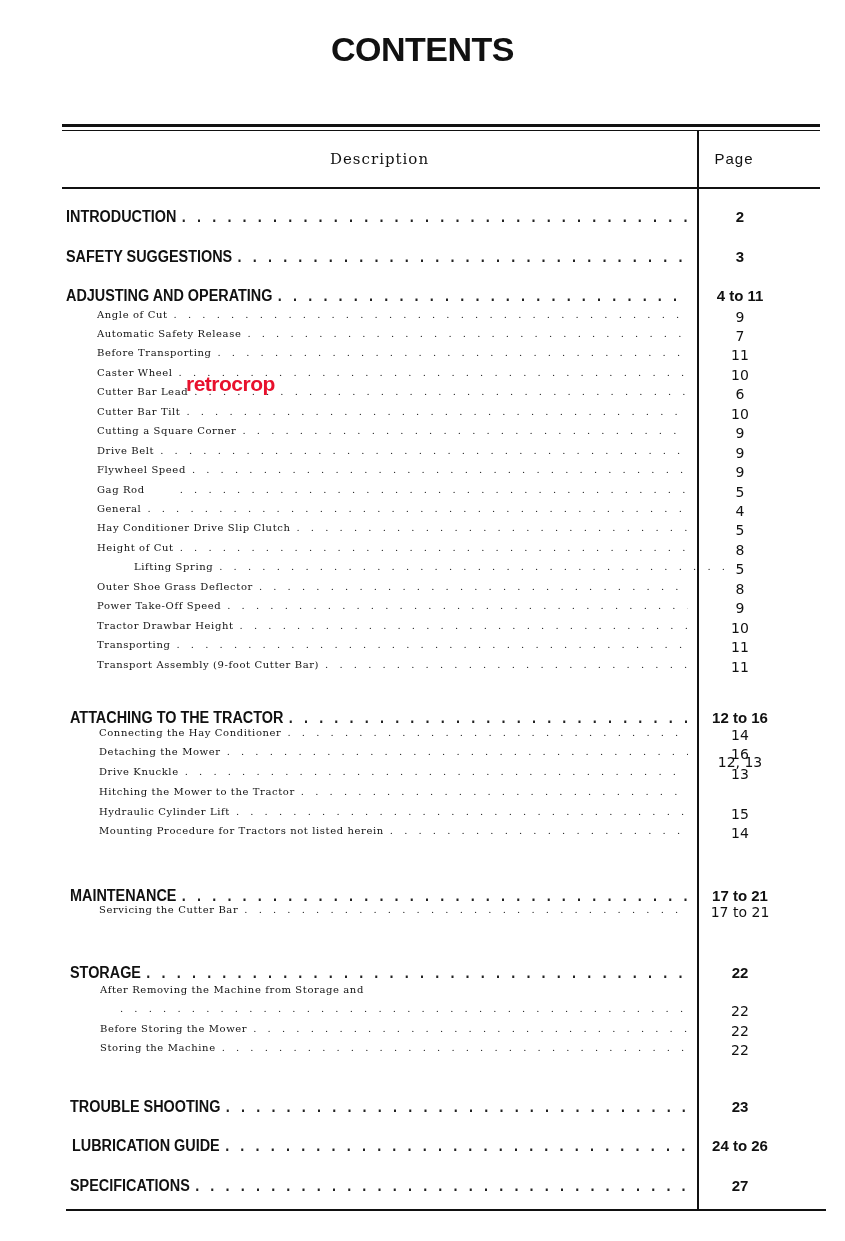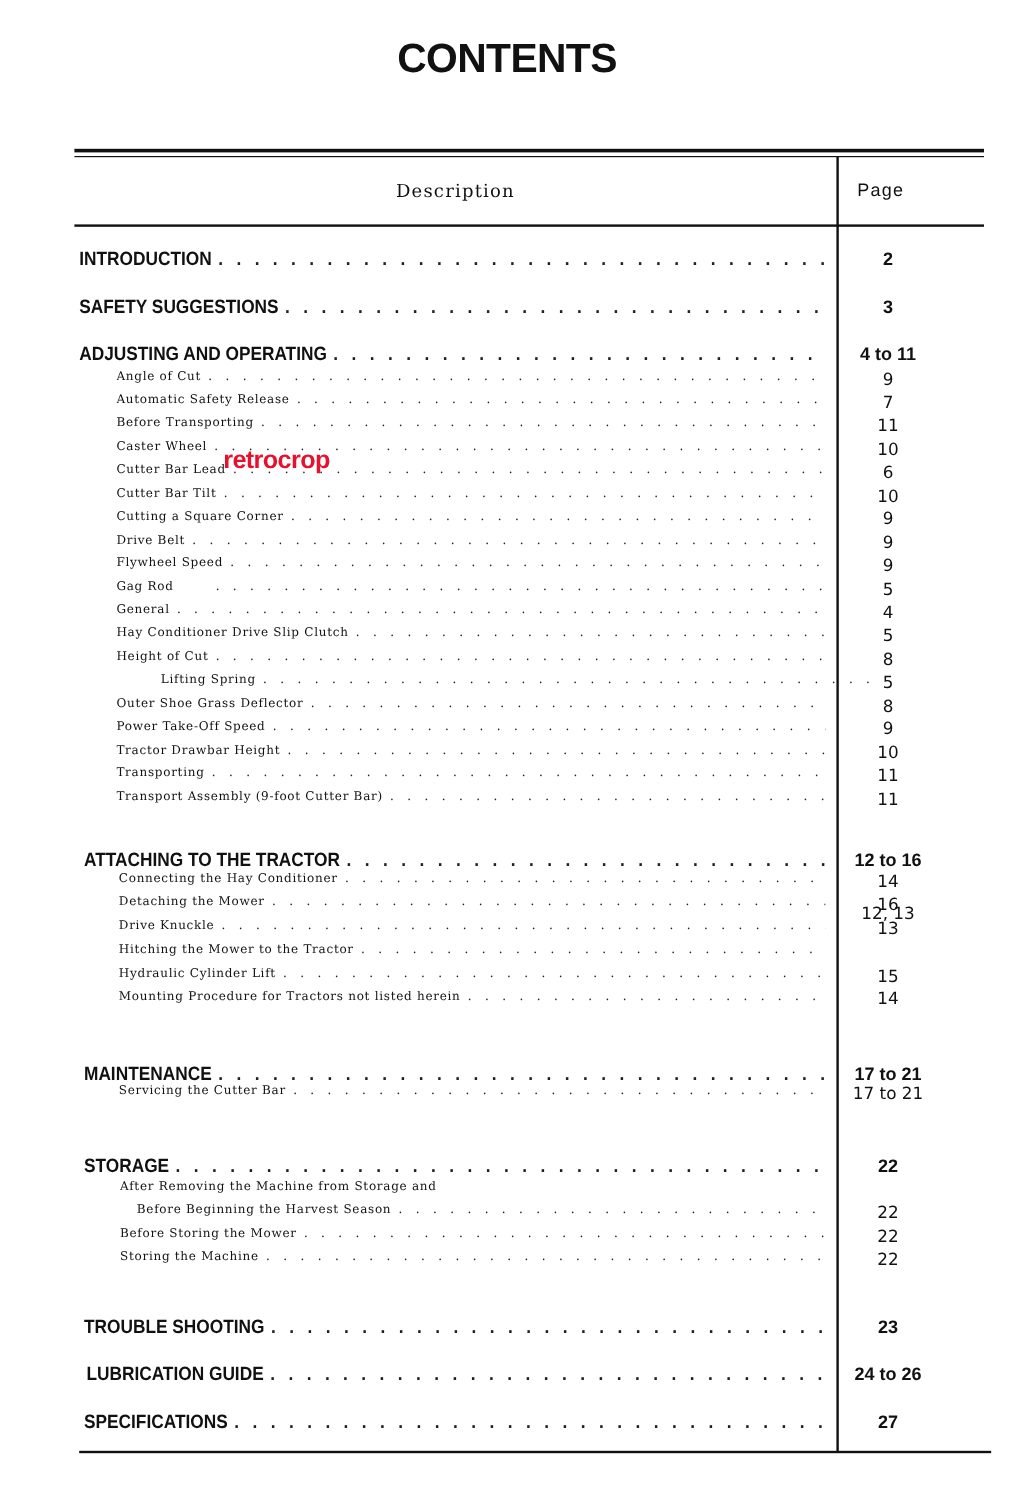--- a/index.html
+++ b/index.html
@@ -197,21 +197,20 @@
     <div class="pg sub-pg" style="top: 904px;">17 to 21</div>
     <div class="row sec" style="top: 964px; left: 70px; width: 686.667px;">
       <span class="label">STORAGE</span>
       <span class="dots"></span>
     </div>
     <div class="pg sec-pg" style="top: 964px;">22</div>
     <div class="row sub" style="top: 984px; left: 100px; width: 588px;">
       <span class="label">After Removing the Machine from Storage and</span>
     </div>
     <div class="row sub" style="top: 1003px; left: 114px; width: 574px;">
-      <span class="label">Before Beginning the Harvest Season</span>
       <span class="dots"></span>
     </div>
     <div class="pg sub-pg" style="top: 1003px;">22</div>
     <div class="row sub" style="top: 1023px; left: 100px; width: 588px;">
       <span class="label">Before Storing the Mower</span>
       <span class="dots"></span>
     </div>
     <div class="pg sub-pg" style="top: 1023px;">22</div>
     <div class="row sub" style="top: 1042px; left: 100px; width: 588px;">
       <span class="label">Storing the Machine</span>

